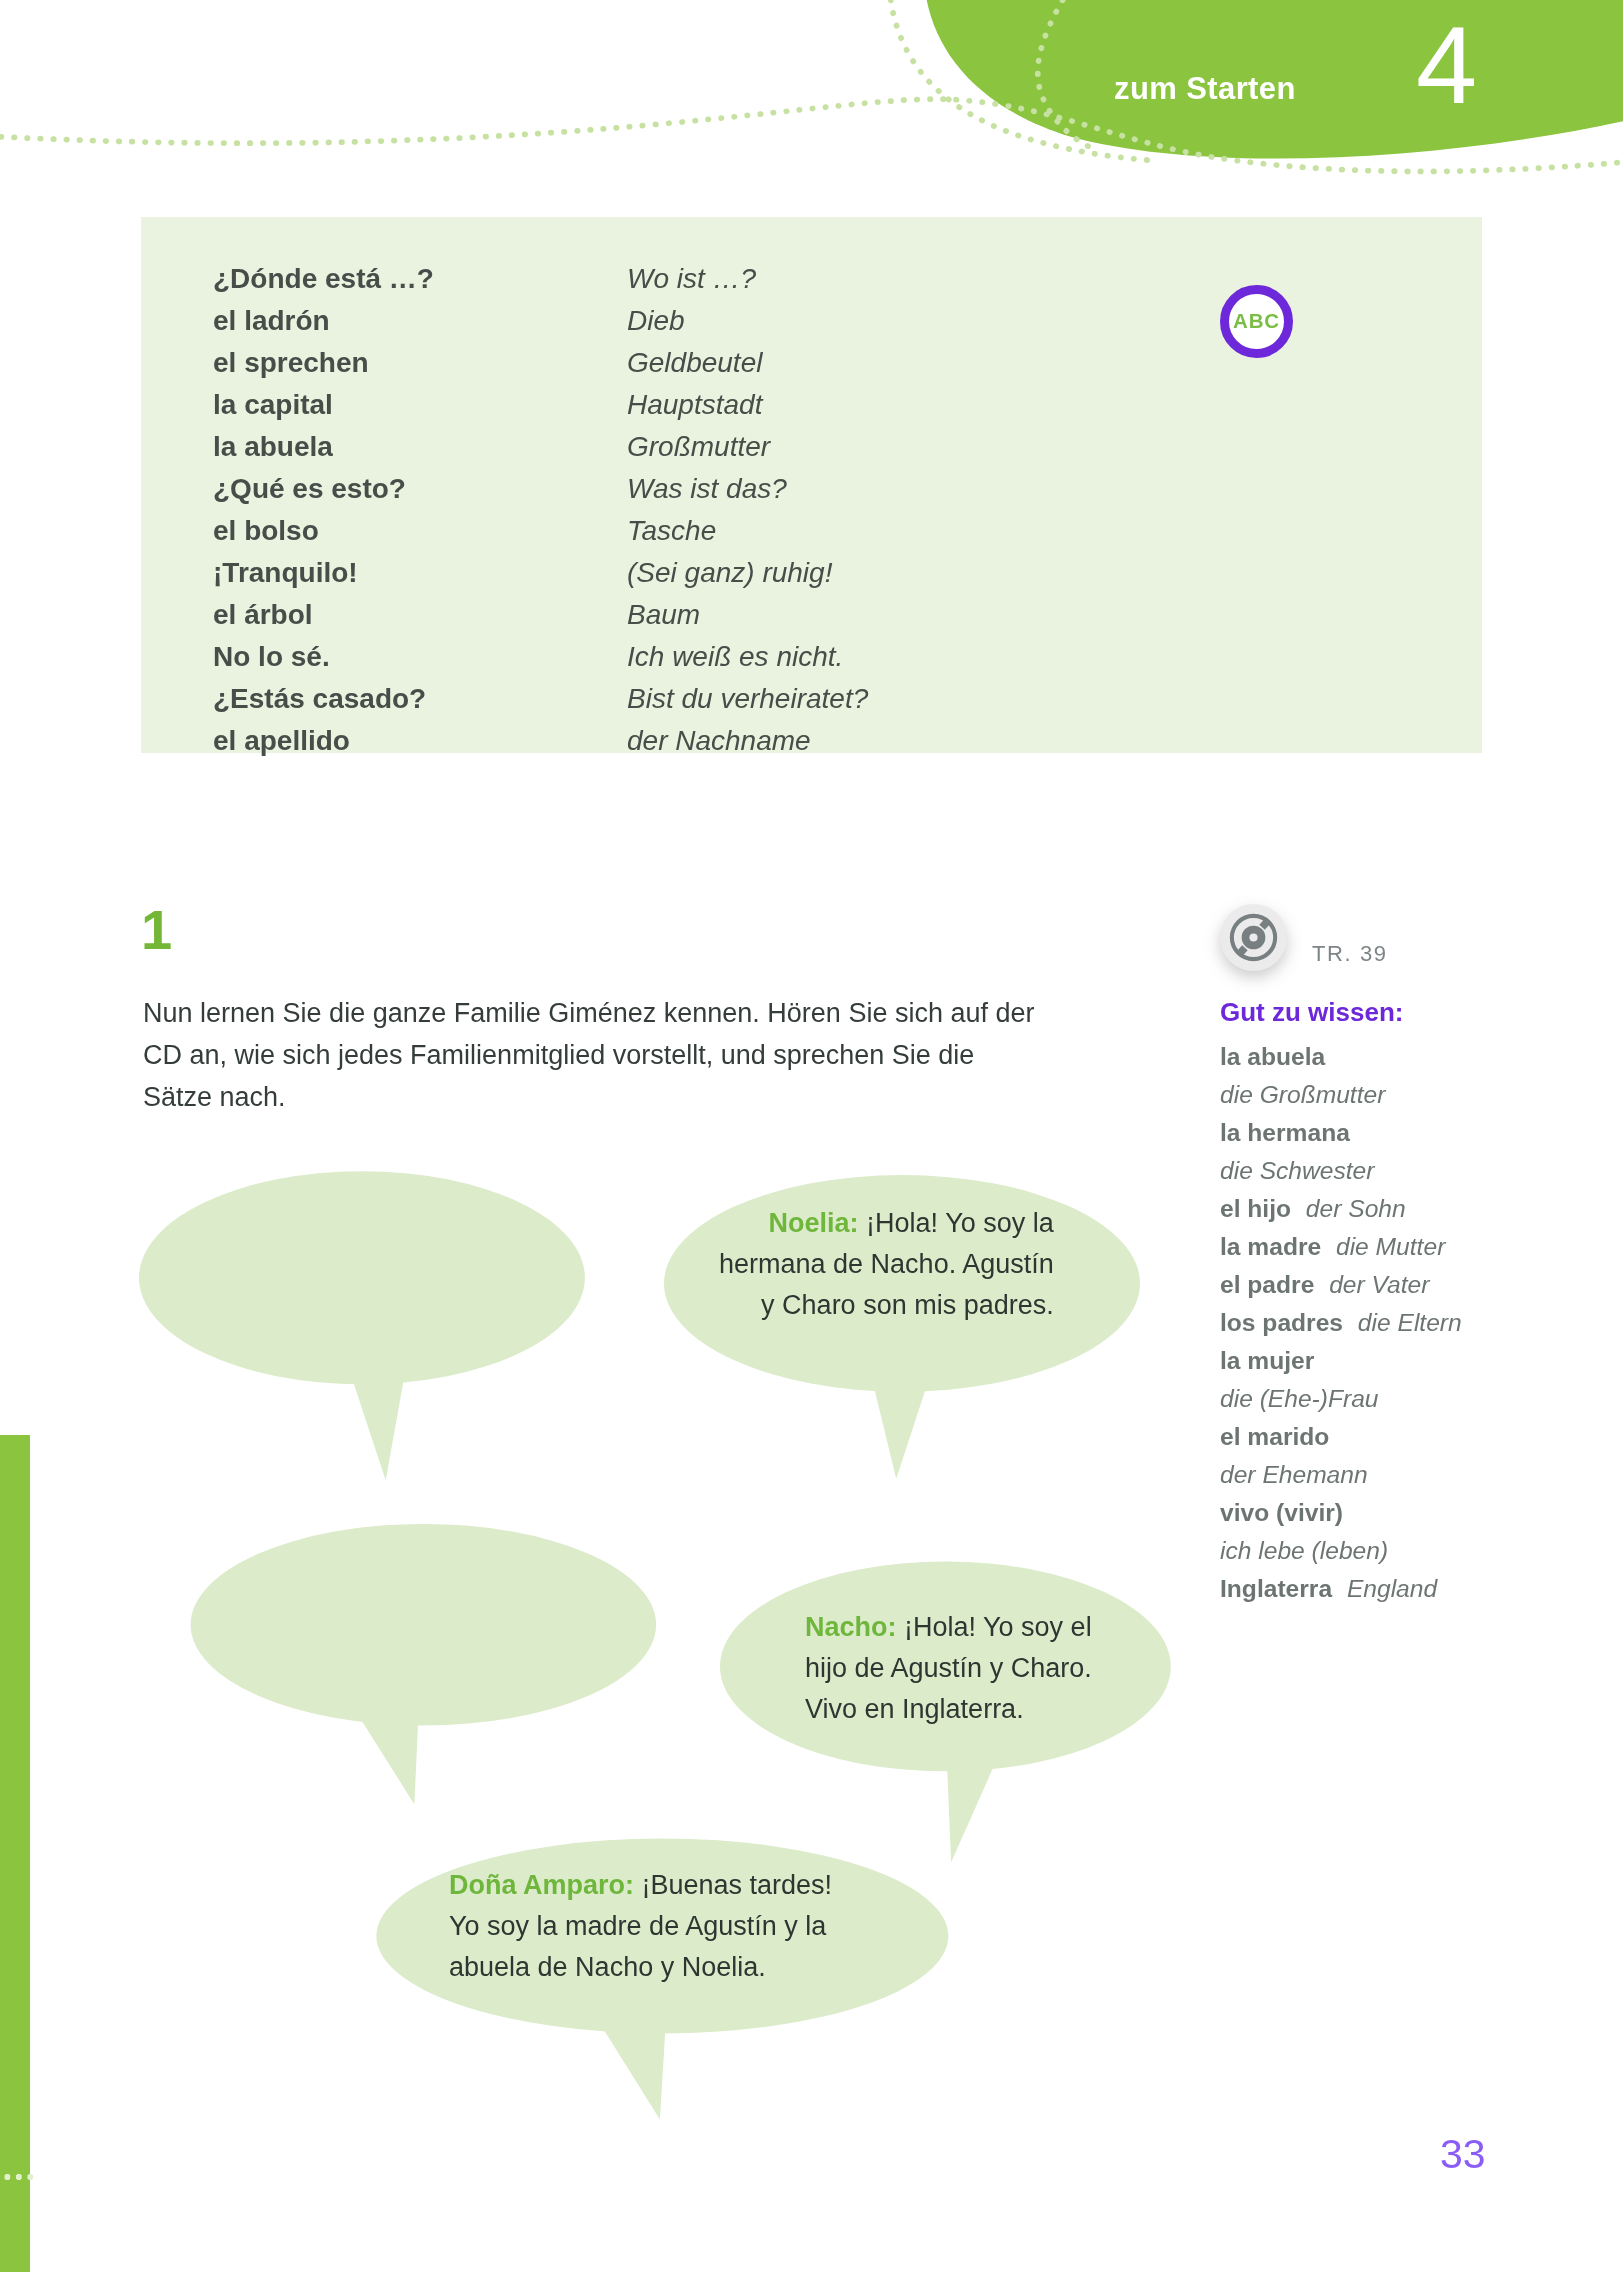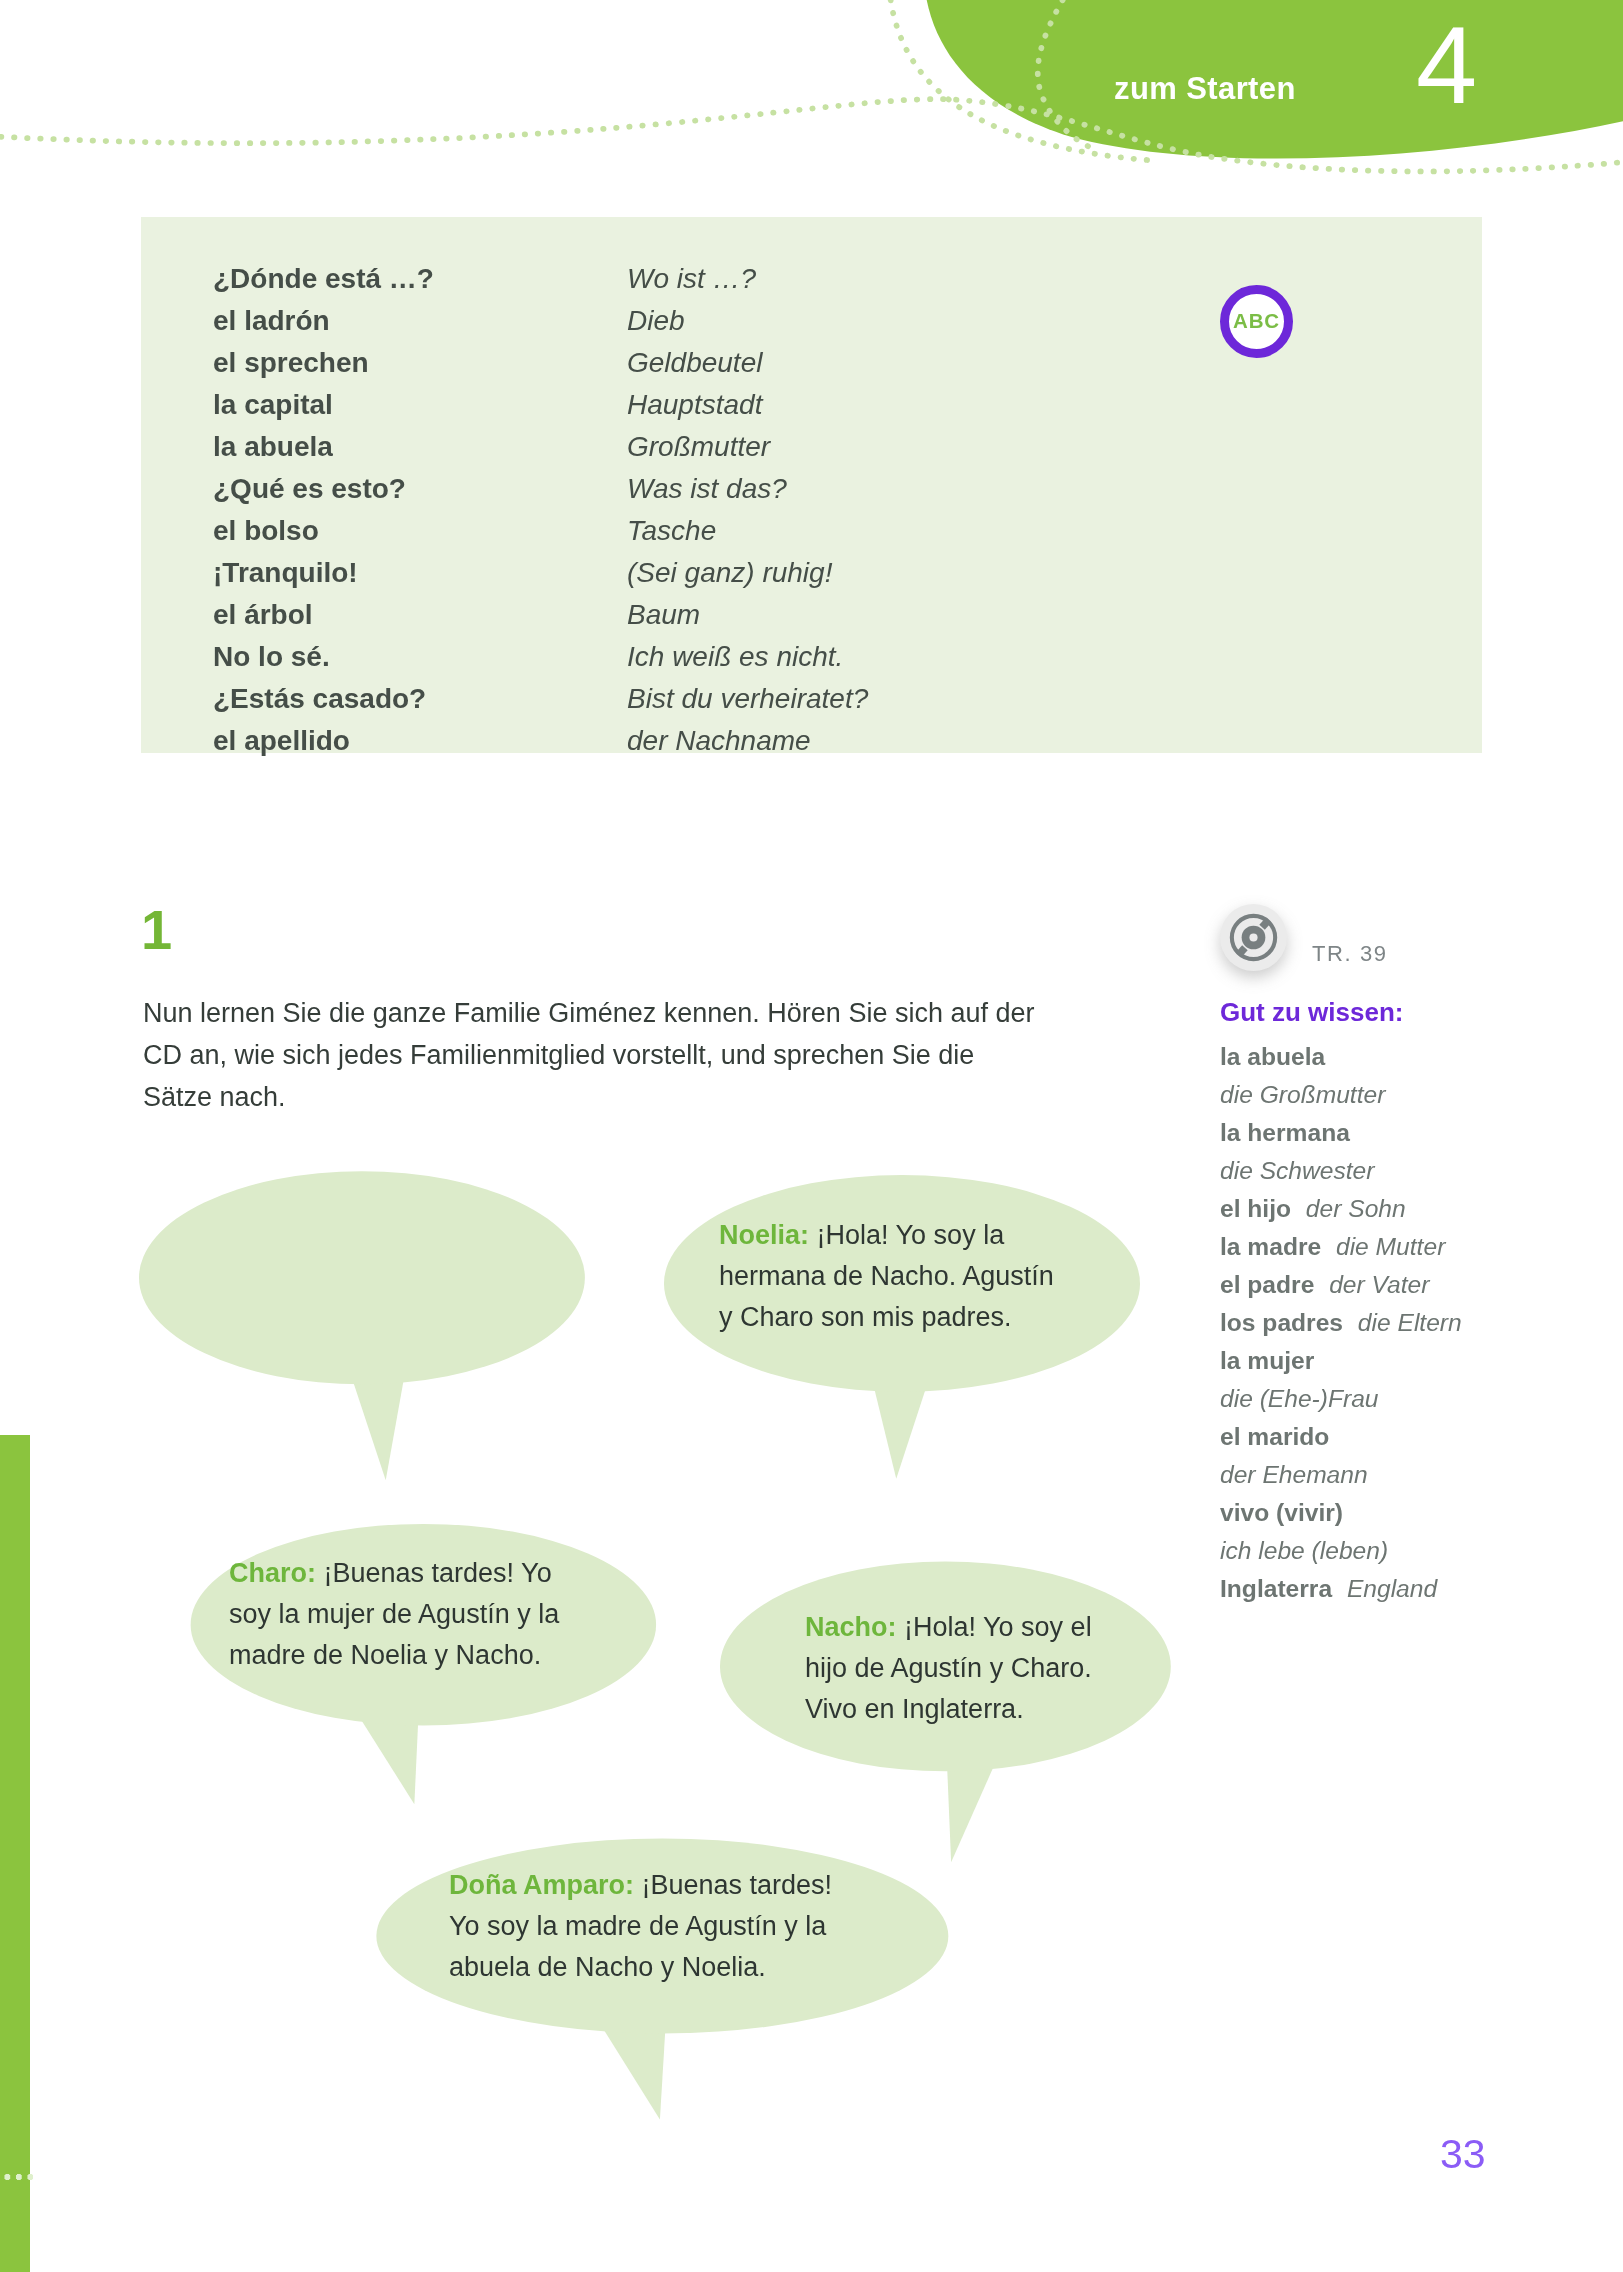--- a/index.html
+++ b/index.html
@@ -49,21 +49,21 @@
 
   
   .bubble{position:absolute;}
   .bubble svg{position:absolute;left:0;top:0;}
   .bubble-text{position:absolute;font-size:27px;line-height:41px;color:#2e3632;
                white-space:pre-line;}
   .speaker{font-weight:bold;color:#6eb63c;}
   .b-agustin{left:139px;top:1171px;width:459px;height:320px;}
   .b-agustin .bubble-text{left:86px;top:43px;}
   .b-noelia{left:664px;top:1171px;width:476px;height:316px;}
-  .b-noelia .bubble-text{left:55px;top:44px;}
+  .b-noelia .bubble-text{left:55px;top:32px;text-align:right;}
   .b-charo{left:187px;top:1519px;width:476px;height:295px;}
   .b-charo .bubble-text{left:42px;top:34px;}
   .b-nacho{left:720px;top:1558px;width:459px;height:312px;}
   .b-nacho .bubble-text{left:85px;top:49px;}
   .b-dona{left:369px;top:1831px;width:590px;height:305px;}
   .b-dona .bubble-text{left:80px;top:34px;}
 
   
   .left-bar{position:absolute;left:0;top:1435px;width:29.5px;height:837px;background:#8bc43e;}
   .left-bar-dots{position:absolute;left:0;top:2172px;width:33px;height:9.8px;
@@ -193,23 +193,20 @@
     <div class="bubble-text"><span class="speaker">Noelia:</span><span> ¡Hola! Yo soy la
 hermana de Nacho. Agustín
 y Charo son mis padres.</span></div>
   </div>
 
   <div class="bubble b-charo">
     <svg width="476" height="295" viewBox="0 0 580 360">
       <path d="M 212,245 L 277,348 L 282,240 Z" fill="#dcebca"></path>
       <ellipse cx="288" cy="129" rx="284" ry="123" fill="#dcebca"></ellipse>
     </svg>
-    <div class="bubble-text"><span class="speaker">Charo:</span><span> ¡Buenas tardes! Yo
-soy la mujer de Agustín y la
-madre de Noelia y Nacho.</span></div>
   </div>
 
   <div class="bubble b-nacho">
     <svg width="459" height="312" viewBox="0 0 560 380">
       <path d="M 277,252 L 282,371 L 337,247 Z" fill="#dcebca"></path>
       <ellipse cx="275" cy="132" rx="275" ry="128" fill="#dcebca"></ellipse>
     </svg>
     <div class="bubble-text"><span class="speaker">Nacho:</span><span> ¡Hola! Yo soy el
 hijo de Agustín y Charo.
 Vivo en Inglaterra.</span></div>

